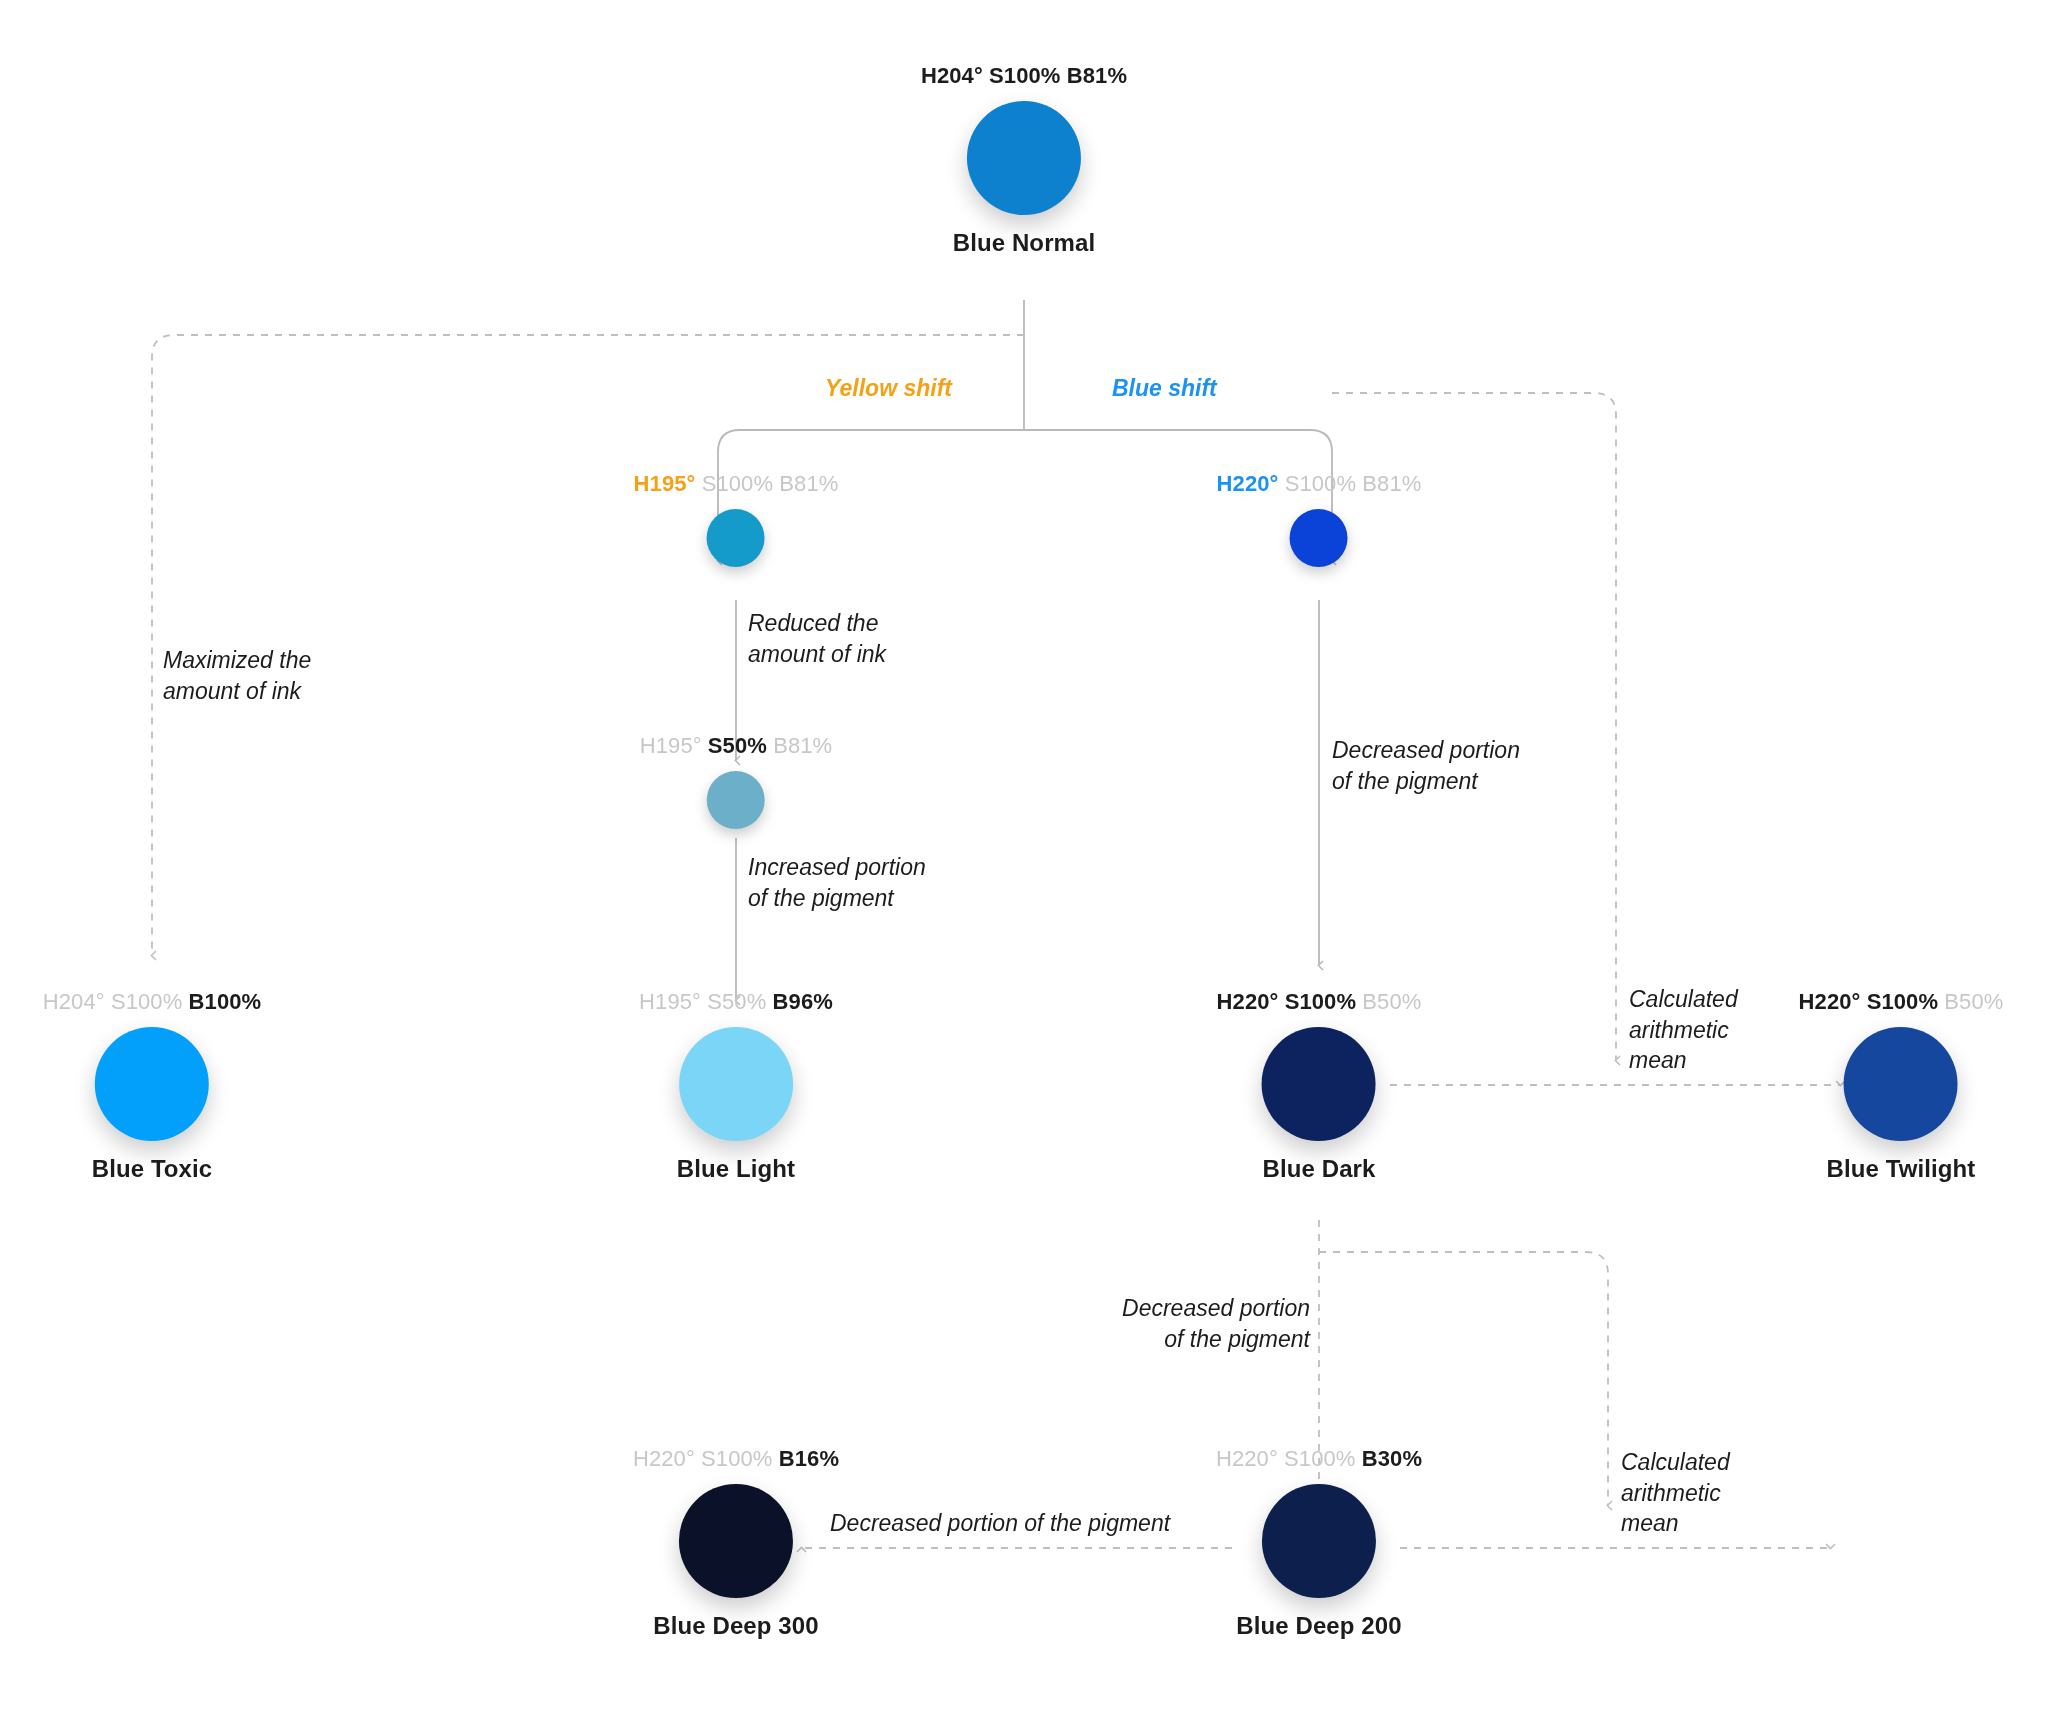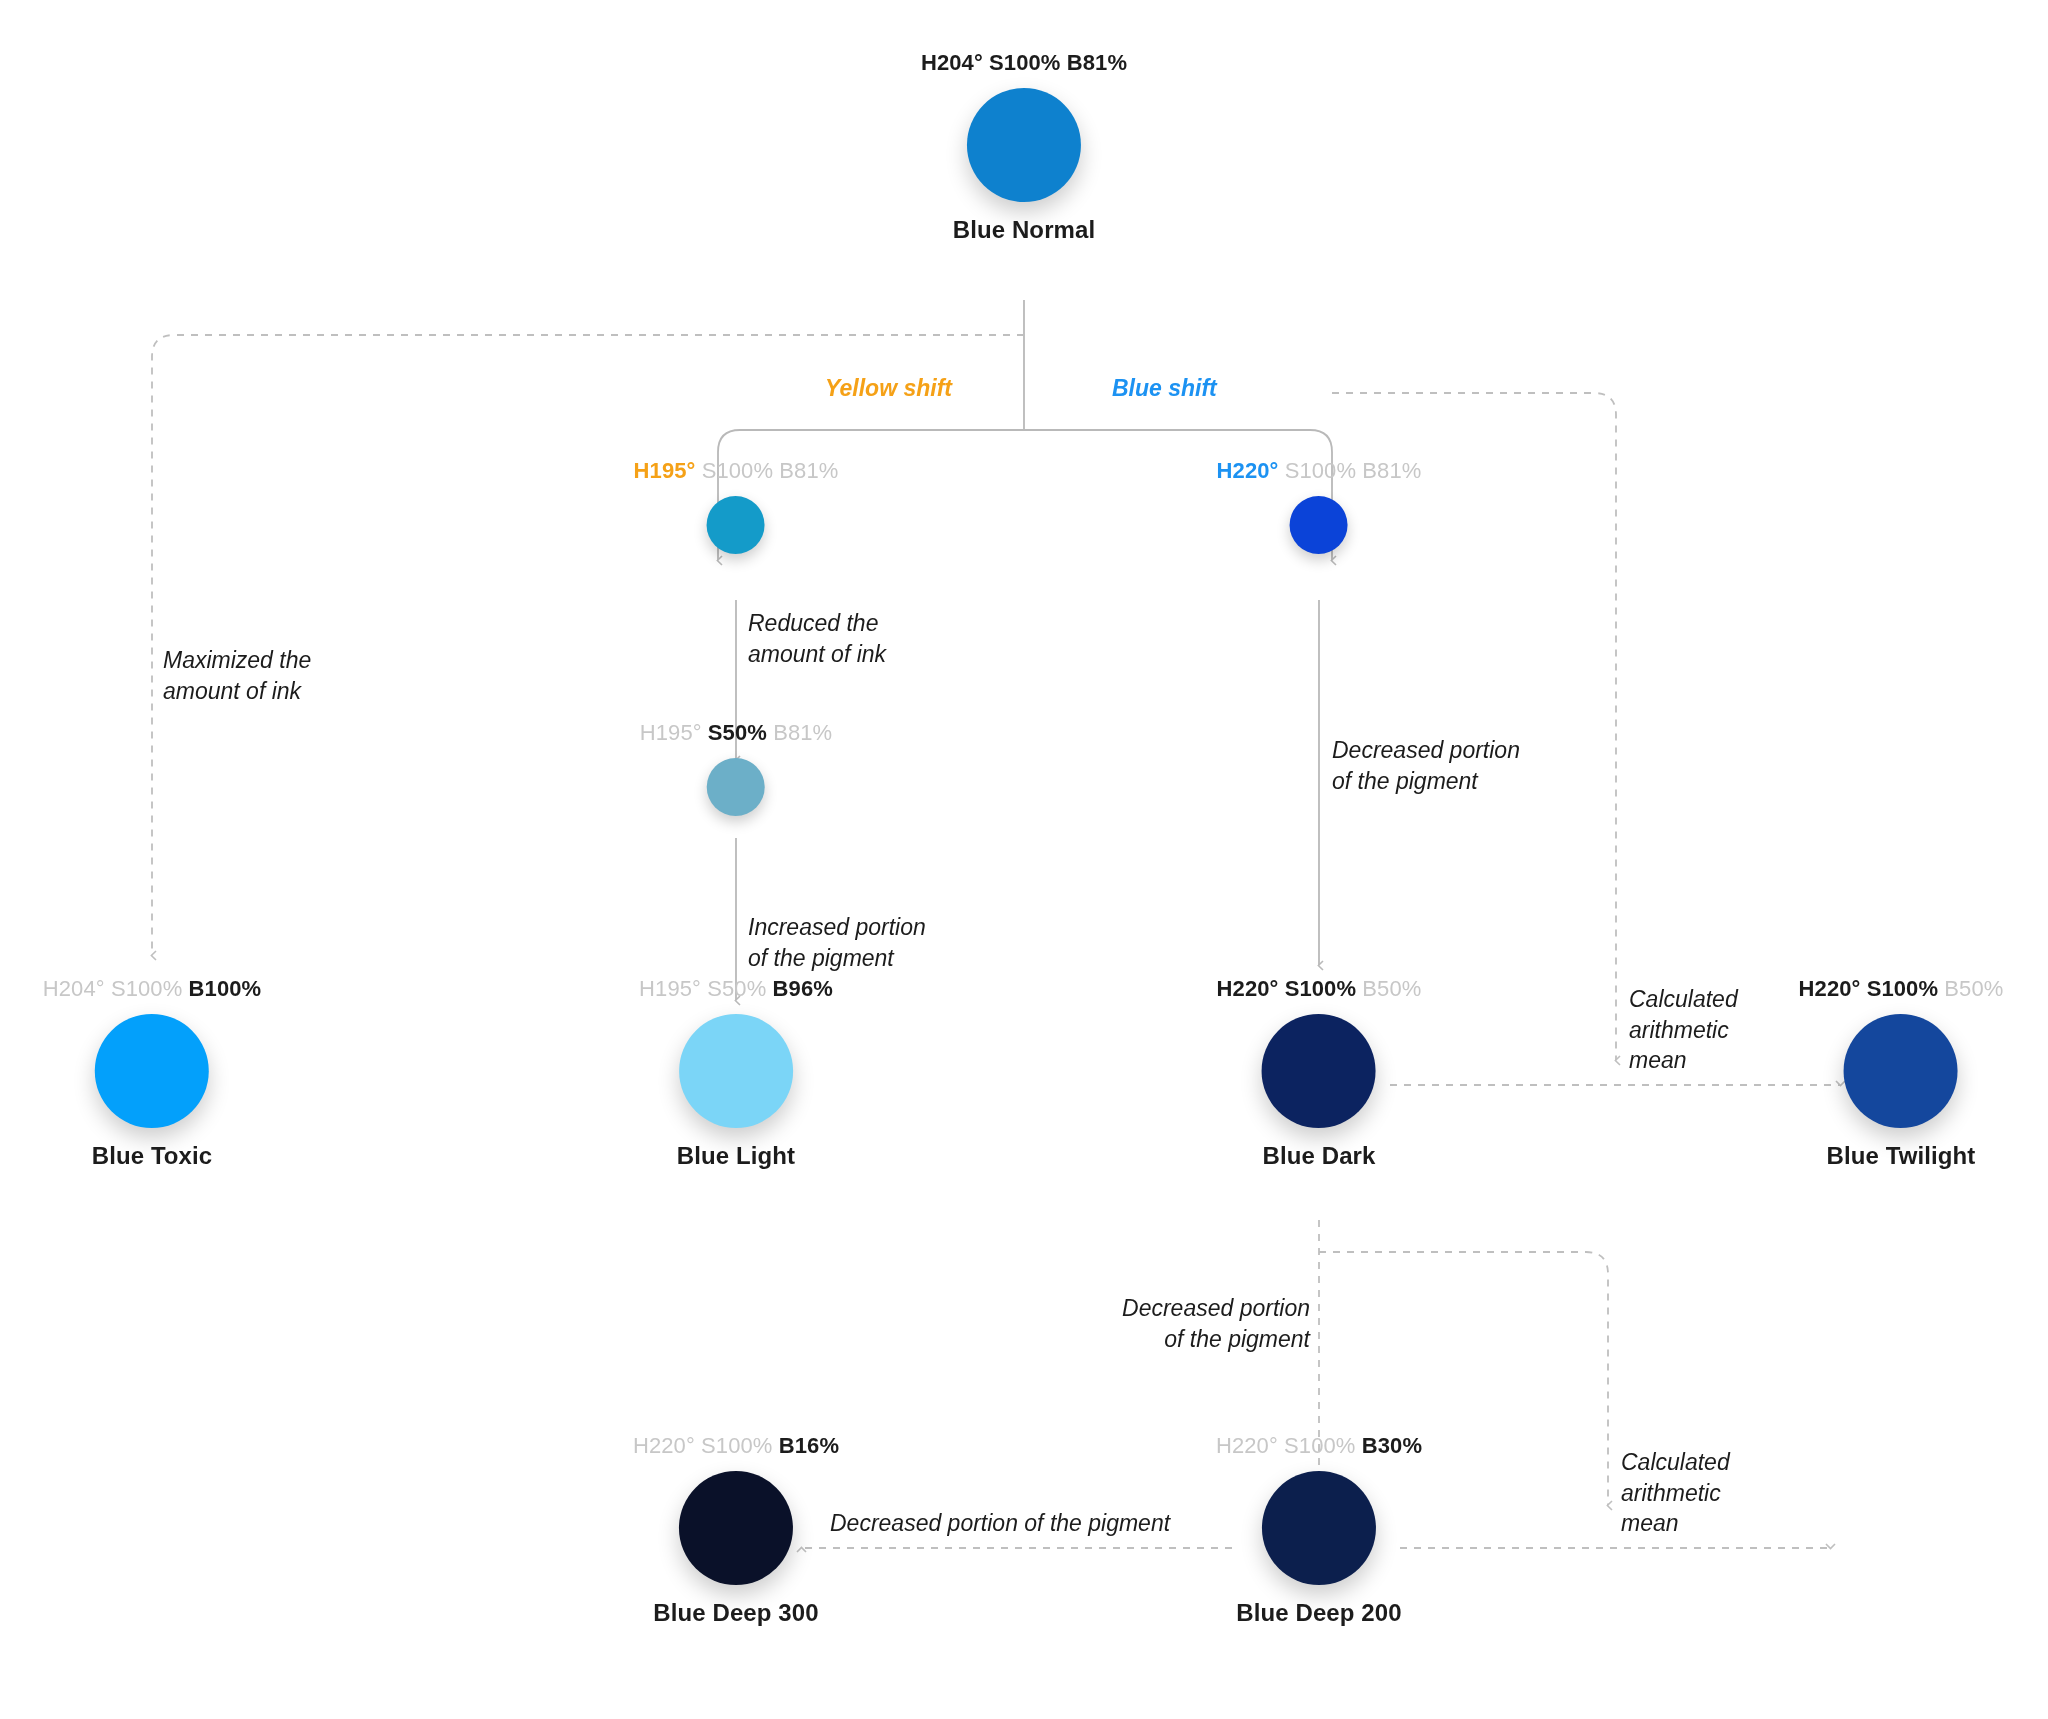--- a/index.html
+++ b/index.html
@@ -26,20 +26,21 @@
     height: 1719px;
     pointer-events: none;
   }
 
   
   .node {
     position: absolute;
     transform: translateX(-50%);
     text-align: center;
     white-space: nowrap;
+    margin-top: 13px;
   }
   .node .spec {
     font-size: 22px;
     font-weight: 400;
     letter-spacing: 0.1px;
     color: #c7c7c7;
     margin-bottom: 14px;
     line-height: 1;
   }
   .node .spec .hi {
@@ -221,21 +222,21 @@
   <div class="edge-label shift yellow right-align" style="left:952px; top:373px;">Yellow shift</div>
 
   <div class="edge-label shift blue" style="left:1112px; top:373px;">Blue shift</div>
 
   <div class="edge-label" style="left:163px; top:608px;margin-top:37px;">Maximized the
 amount of ink</div>
 
   <div class="edge-label" style="left:748px; top:608px;">Reduced the
 amount of ink</div>
 
-  <div class="edge-label" style="left:748px; top:912px;">Increased portion
+  <div class="edge-label" style="left:748px; top:852px;">Increased portion
 of the pigment</div>
 
   <div class="edge-label" style="left:1332px; top:735px;">Decreased portion
 of the pigment</div>
 
   <div class="edge-label" style="left:1629px; top:984px;">Calculated
 arithmetic
 mean</div>
 
   <div class="edge-label right-align" style="left:1310px; top:1293px;">Decreased portion

